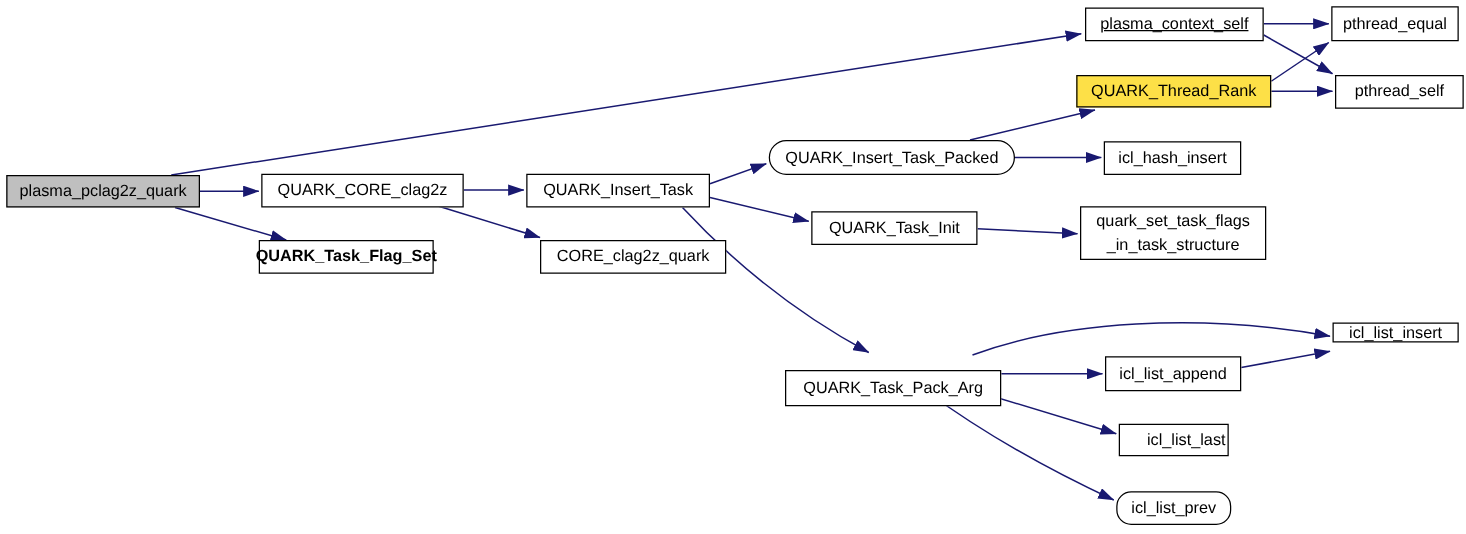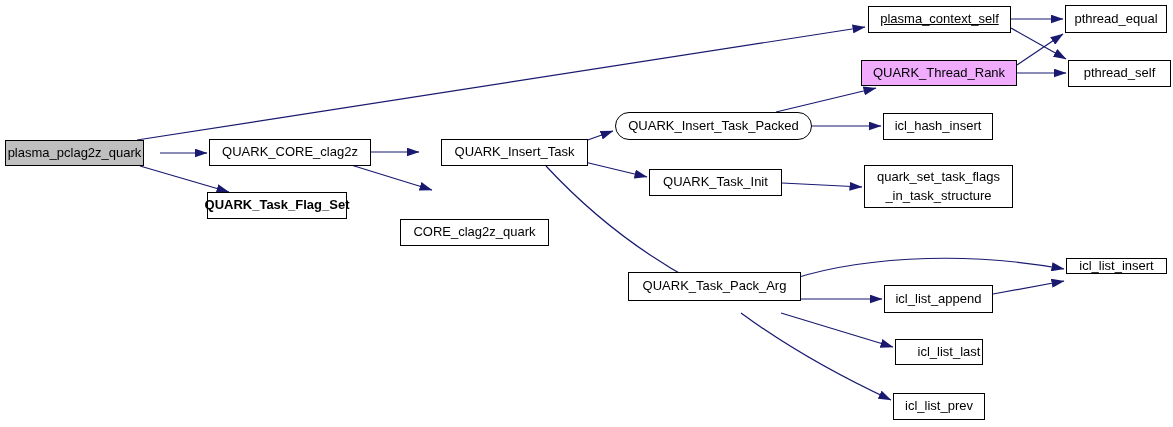--- a/index.html
+++ b/index.html
@@ -45,69 +45,69 @@
         <path d="M1017,65 L1063,34" class="edge" stroke="#191970" marker-end="url(#arrowhead)"></path>
         <path d="M1017,73 L1066,73" class="edge" stroke="#191970" marker-end="url(#arrowhead)"></path>
         <path d="M778,284 C850,257 960,250 1064,269" class="edge" stroke="#191970" marker-end="url(#arrowhead)"></path>
         <path d="M801,299 L882,299" class="edge" stroke="#191970" marker-end="url(#arrowhead)"></path>
         <path d="M781,313 L893,347" class="edge" stroke="#191970" marker-end="url(#arrowhead)"></path>
         <path d="M741,313 Q805,360 891,400" class="edge" stroke="#191970" marker-end="url(#arrowhead)"></path>
         <path d="M993,294 L1064,281" class="edge" stroke="#191970" marker-end="url(#arrowhead)"></path>
       </g>
   </svg>
   <div id="node-group">
-      <div class="node highlight" style="left: 5px; top: 140px; width: 139px; height: 26px; border-color: rgb(0, 0, 0); background: rgb(191, 191, 191);">
+      <div class="node highlight" style="left: 5px; top: 140px; width: 155px; height: 26px; border-color: rgb(0, 0, 0); background: rgb(191, 191, 191);">
         <span class="lbl">plasma_pclag2z_quark</span>
       </div>
       <div class="node" style="left: 209px; top: 139px; width: 162px; height: 27px; border-color: rgb(0, 0, 0); background: rgb(255, 255, 255);">
         <span class="lbl">QUARK_CORE_clag2z</span>
       </div>
       <div class="node" style="left: 207px; top: 192px; width: 140px; height: 27px; border-color: rgb(0, 0, 0); background: rgb(255, 255, 255); font-weight: bold;">
         <span class="lbl">QUARK_Task_Flag_Set</span>
       </div>
-      <div class="node" style="left: 421px; top: 139px; width: 147px; height: 27px; border-color: rgb(0, 0, 0); background: rgb(255, 255, 255); margin-left: 20px;">
+      <div class="node" style="left: 421px; top: 139px; width: 147px; height: 27px; border-color: rgb(0, 0, 0); background: rgb(255, 255, 255);">
         <span class="lbl">QUARK_Insert_Task</span>
       </div>
-      <div class="node" style="left: 400px; top: 192px; width: 149px; height: 27px; border-color: rgb(0, 0, 0); background: rgb(255, 255, 255); margin-top: 27px;">
+      <div class="node" style="left: 432px; top: 192px; width: 149px; height: 27px; border-color: rgb(0, 0, 0); background: rgb(255, 255, 255);">
         <span class="lbl">CORE_clag2z_quark</span>
       </div>
       <div class="node" style="left: 615px; top: 112px; width: 197px; height: 28px; border-color: rgb(0, 0, 0); background: rgb(255, 255, 255); border-radius: 14px;">
         <span class="lbl">QUARK_Insert_Task_Packed</span>
       </div>
       <div class="node" style="left: 649px; top: 169px; width: 133px; height: 27px; border-color: rgb(0, 0, 0); background: rgb(255, 255, 255);">
         <span class="lbl">QUARK_Task_Init</span>
       </div>
       <div class="node" style="left: 864px; top: 165px; width: 149px; height: 43px; border-color: rgb(0, 0, 0); background: rgb(255, 255, 255);">
         <span class="lbl">quark_set_task_flags
 _in_task_structure</span>
       </div>
       <div class="node" style="left: 868px; top: 6px; width: 143px; height: 27px; border-color: rgb(0, 0, 0); background: rgb(255, 255, 255); text-decoration: underline;">
         <span class="lbl">plasma_context_self</span>
       </div>
-      <div class="node" style="left: 861px; top: 60px; width: 156px; height: 26px; border-color: rgb(0, 0, 0); background: #f0abfc;">
+      <div class="node" style="left: 861px; top: 60px; width: 156px; height: 26px; border-color: rgb(0, 0, 0); background: #fde047;">
         <span class="lbl">QUARK_Thread_Rank</span>
       </div>
       <div class="node" style="left: 1065px; top: 5px; width: 102px; height: 28px; border-color: rgb(0, 0, 0); background: rgb(255, 255, 255);">
         <span class="lbl">pthread_equal</span>
       </div>
       <div class="node" style="left: 1068px; top: 60px; width: 103px; height: 27px; border-color: rgb(0, 0, 0); background: rgb(255, 255, 255);">
         <span class="lbl">pthread_self</span>
       </div>
       <div class="node" style="left: 883px; top: 113px; width: 110px; height: 27px; border-color: rgb(0, 0, 0); background: rgb(255, 255, 255);">
         <span class="lbl">icl_hash_insert</span>
       </div>
-      <div class="node" style="left: 628px; top: 272px; width: 173px; height: 29px; border-color: rgb(0, 0, 0); background: rgb(255, 255, 255);">
+      <div class="node" style="left: 628px; top: 296px; width: 173px; height: 29px; border-color: rgb(0, 0, 0); background: rgb(255, 255, 255);">
         <span class="lbl">QUARK_Task_Pack_Arg</span>
       </div>
       <div class="node" style="left: 884px; top: 285px; width: 109px; height: 28px; border-color: rgb(0, 0, 0); background: rgb(255, 255, 255);">
         <span class="lbl">icl_list_append</span>
       </div>
       <div class="node" style="left: 895px; top: 339px; width: 88px; height: 26px; border-color: rgb(0, 0, 0); background: rgb(255, 255, 255); padding-left: 20px;">
         <span class="lbl">icl_list_last</span>
       </div>
-      <div class="node" style="left: 893px; top: 393px; width: 92px; height: 27px; border-color: rgb(0, 0, 0); background: rgb(255, 255, 255);">
+      <div class="node" style="left: 893px; top: 393px; width: 92px; height: 27px; border-color: rgb(0, 0, 0); background: rgb(255, 255, 255); border-radius: 12px;">
         <span class="lbl">icl_list_prev</span>
       </div>
       <div class="node" style="left: 1066px; top: 258px; width: 101px; height: 16px; border-color: rgb(0, 0, 0); background: rgb(255, 255, 255);">
         <span class="lbl">icl_list_insert</span>
       </div>
     </div>
 </div>
 
 </body></html>

